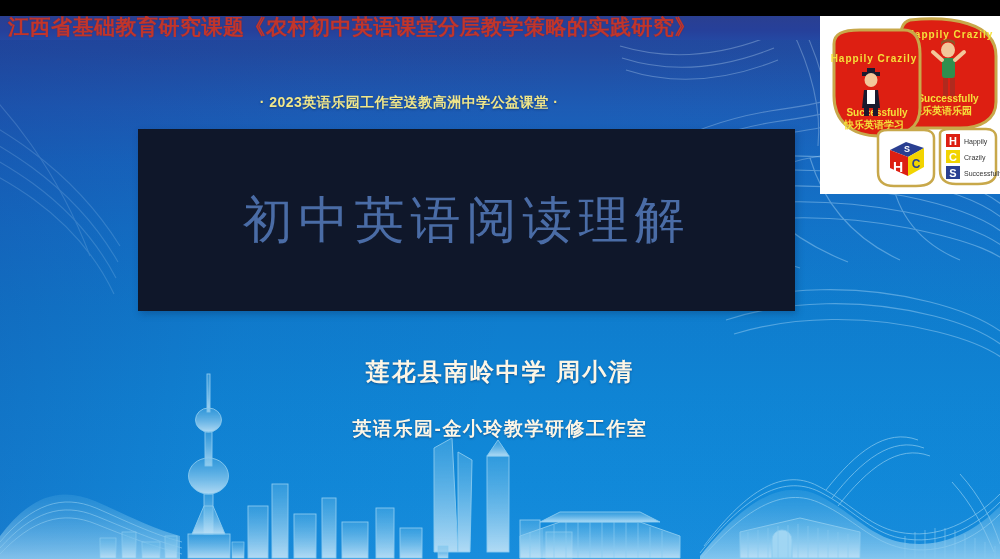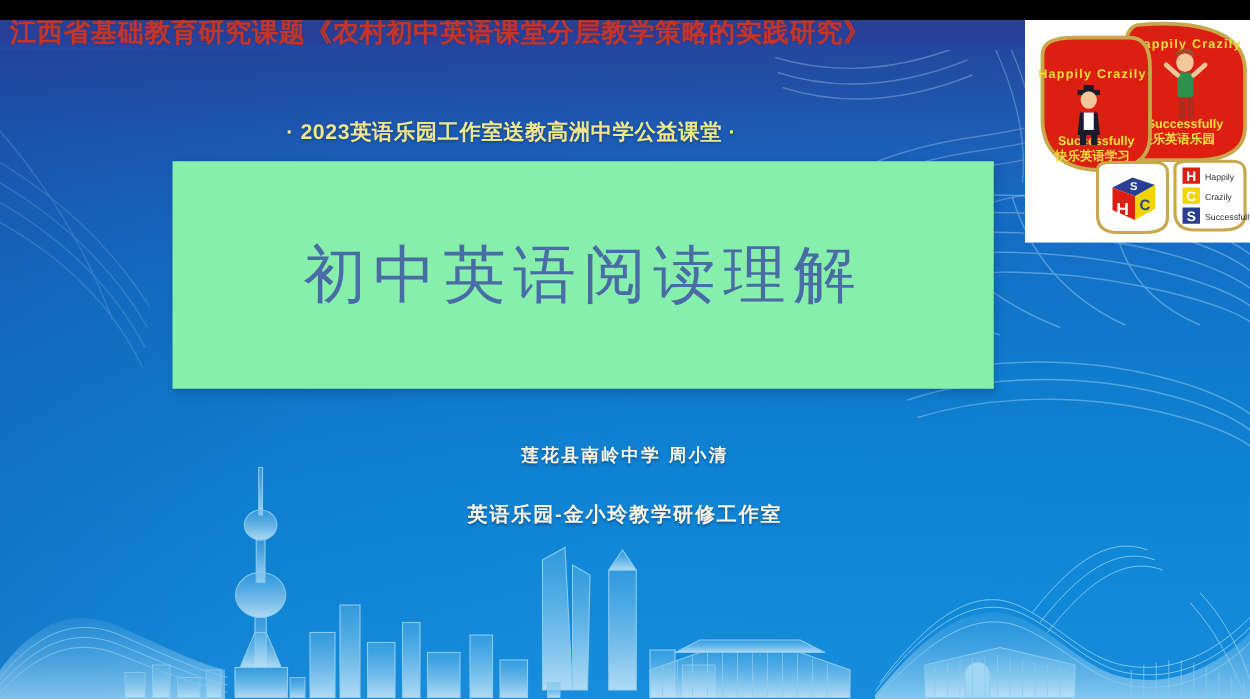--- a/index.html
+++ b/index.html
@@ -111,36 +111,36 @@
     height: 9px;
     background: linear-gradient(180deg, #cfe4f2 0%, #e8f1f8 40%, #f2f7fb 100%);
   }
 
   
   .subtitle-line {
     position: absolute;
     left: 0; top: 78px;
     width: 818px;
     text-align: center;
-    font-size: 17px;
+    font-size: 14px;
     font-weight: 700;
     letter-spacing: 0.5px;
     color: #f0e68a;
     white-space: nowrap;
     text-shadow: 0 1px 2px rgba(10,40,90,0.55);
   }
 
   
   .title-card {
     position: absolute;
     left: 138px;
     top: 113px;
     width: 657px;
     height: 182px;
-    background: #86efac;
+    background: #0f172a;
     box-shadow: 2px 3px 7px rgba(8,40,80,0.30);
     display: flex;
     align-items: center;
     justify-content: center;
   }
   .title-line {
     font-size: 50px;
     font-weight: 400;
     color: #4a6ca6;
     letter-spacing: 6px;
@@ -150,30 +150,30 @@
 
   
   .presenter {
     position: absolute;
     left: 0;
     top: 340px;
     width: 1000px;
     text-align: center;
   }
   .presenter-name {
-    font-size: 14px;
+    font-size: 24px;
     font-weight: 700;
     color: #fdf6e6;
     letter-spacing: 2px;
     white-space: nowrap;
     text-shadow: 0 1px 2px rgba(10,45,95,0.5);
   }
   .presenter-studio {
     margin-top: 28px;
-    font-size: 16px;
+    font-size: 19px;
     font-weight: 700;
     color: #fdf6e6;
     letter-spacing: 1.5px;
     white-space: nowrap;
     text-shadow: 0 1px 2px rgba(10,45,95,0.5);
   }
 
   
   .logo-inset {
     position: absolute;

